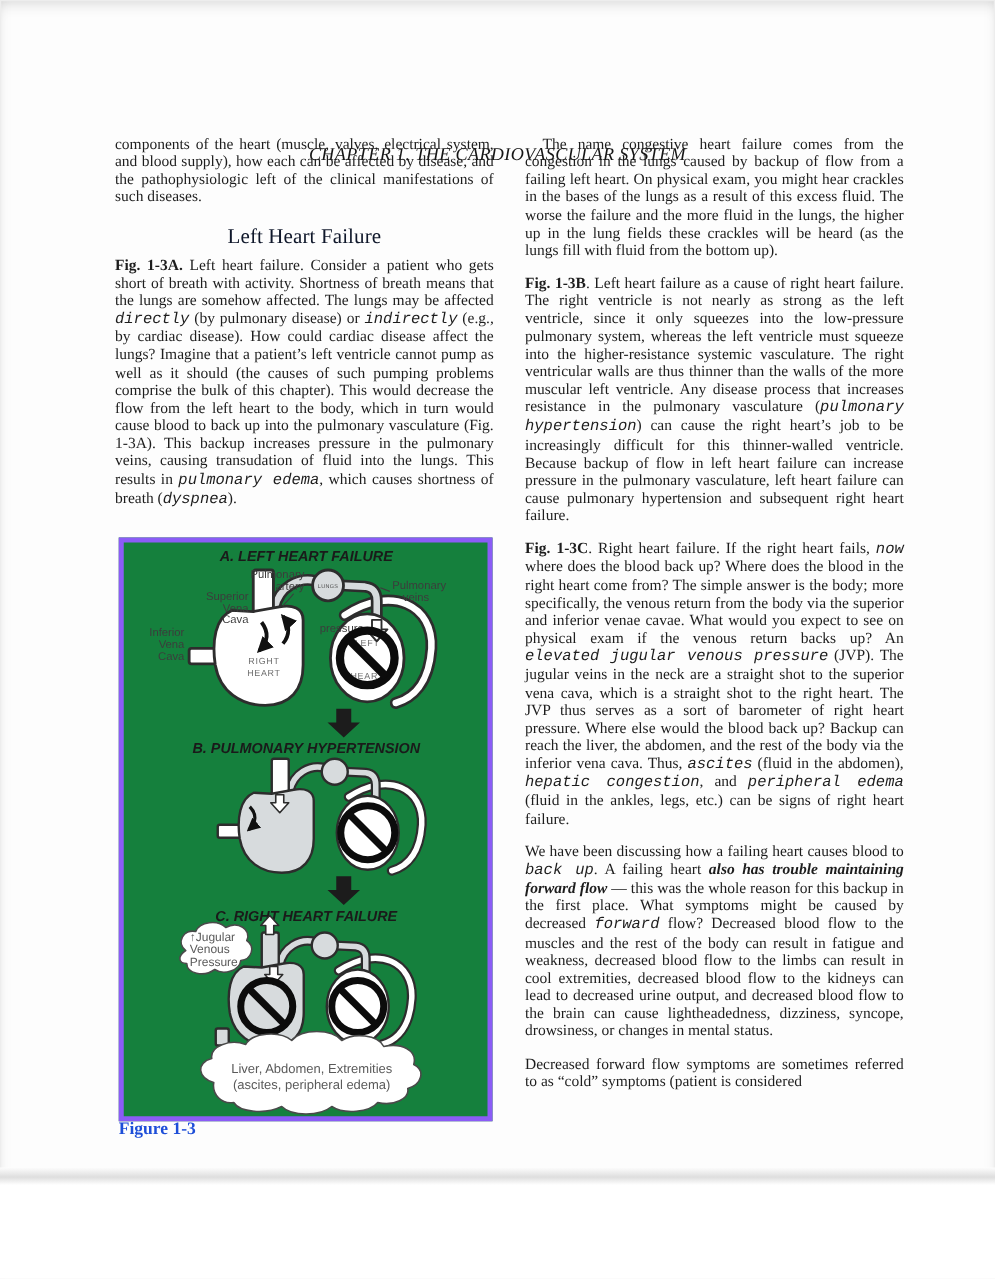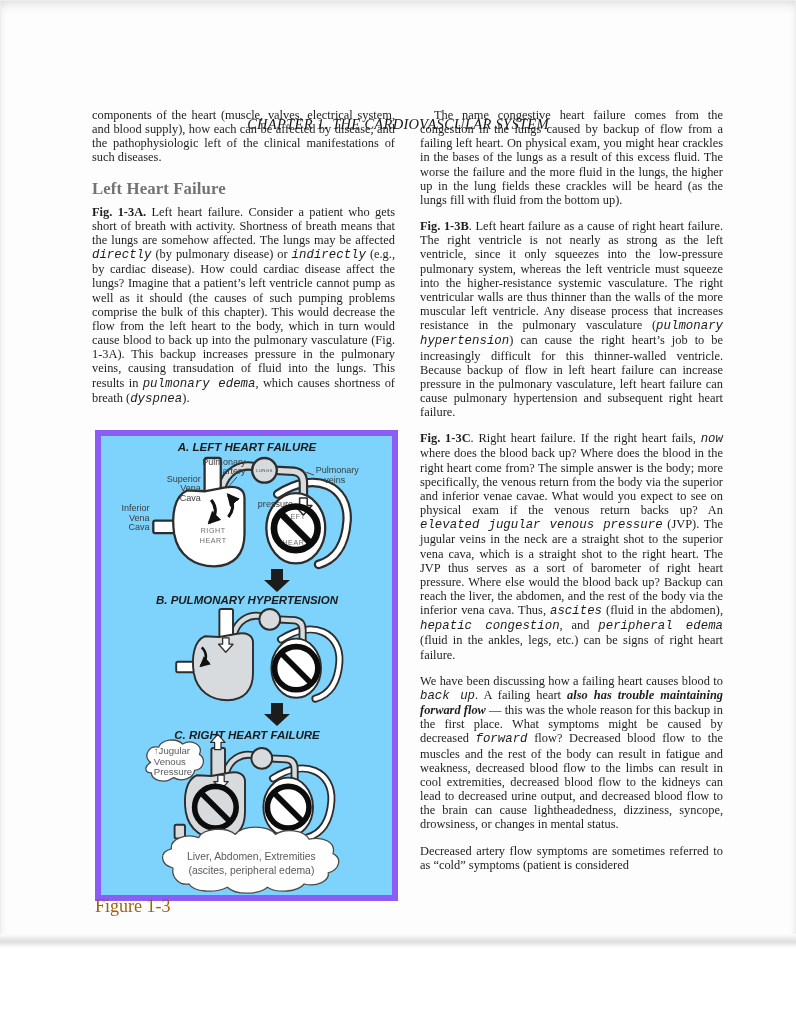--- a/index.html
+++ b/index.html
@@ -8,37 +8,37 @@
     font-family:"Liberation Serif",serif;color:#1d1d1d;
     box-shadow:inset 0 0 0 1px #ededed, inset 0 10px 14px -10px rgba(0,0,0,.22), inset 0 -6px 10px -8px rgba(0,0,0,.18), inset 8px 0 12px -10px rgba(0,0,0,.10), inset -8px 0 12px -10px rgba(0,0,0,.10);
   }
   .chapter-header{
     position:absolute;top:76px;left:0;width:796px;text-align:center;
     font-style:italic;font-size:14.5px;letter-spacing:.3px;color:#151515;margin-top:40px;
   }
   .col{position:absolute;width:303px;font-size:12.4px;line-height:14.15px;text-align:justify;}
   .col p{margin:0 0 12px 0;}
   .col h2{
-    margin:15px 0 7px 0;font-size:16.8px;line-height:18px;font-weight:bold;color:#737373;
-    text-align:left;letter-spacing:.1px;
+    margin:15px 0 7px 0;font-size:16.8px;line-height:18px;font-weight:normal;color:#0f172a;
+    text-align:center;letter-spacing:.1px;
   }
   .lcol{left:92px;top:108px;}
   .rcol{left:420px;top:108px;}
   .indent-first{text-indent:14px;}
   .rt-b{font-weight:bold;}
   .rt-i{font-style:italic;font-family:Liberation Mono, monospace;}
   .rt-bi{font-weight:bold;font-style:italic;}
 
   
   .figure-box{
     position:absolute;left:95px;top:430px;width:291px;height:459px;
-    border:6px solid #8b5cf6;background:#7dd3fc;z-index:5;
+    border:4px solid #8b5cf6;background:#15803d;z-index:5;
   }
   .figure-caption{
-    position:absolute;left:95px;top:896px;font-weight:normal;font-size:18px;color:#a16207;z-index:5;
+    position:absolute;left:95px;top:896px;font-weight:bold;font-size:14px;color:#1d4ed8;z-index:5;
   }
   .fig-title{font:italic bold 11.5px "Liberation Sans",sans-serif;fill:#1a1a1a;text-anchor:middle;}
   .lbl{font:9.5px "Liberation Sans",sans-serif;fill:#3c3c3c;}
   .lbl-sm{font:7.5px "Liberation Sans",sans-serif;fill:#6e6e6e;letter-spacing:.6px;text-anchor:middle;}
   .lbl-lungs{font:4.6px "Liberation Sans",sans-serif;fill:#4a4a4a;text-anchor:middle;letter-spacing:.3px;}
   .tube-o{fill:none;stroke:#2d2d2d;stroke-width:10;stroke-linecap:round;}
   .tube-i{fill:none;stroke:#ffffff;stroke-width:5.5;stroke-linecap:round;}
   .tube-i.g{stroke:#d7dbdd;}
   .organ{fill:#ffffff;stroke:#2d2d2d;stroke-width:2.4;}
   .organ.g{fill:#d7dbdd;}
@@ -66,21 +66,21 @@
   <p>components of the heart (muscle, valves, electrical system, and blood supply), how each can be affected by disease, and the pathophysiologic left of the clinical manifestations of such diseases.</p>
   <h2>Left Heart Failure</h2>
   <p><span class="rt-b">Fig. 1-3A.</span><span> Left heart failure. Consider a patient who gets short of breath with activity. Shortness of breath means that the lungs are somehow affected. The lungs may be affected </span><span class="rt-i">directly</span><span> (by pulmonary disease) or </span><span class="rt-i">indirectly</span><span> (e.g., by cardiac disease). How could cardiac disease affect the lungs? Imagine that a patient’s left ventricle cannot pump as well as it should (the causes of such pumping problems comprise the bulk of this chapter). This would decrease the flow from the left heart to the body, which in turn would cause blood to back up into the pulmonary vasculature (Fig. 1-3A). This backup increases pressure in the pulmonary veins, causing transudation of fluid into the lungs. This results in </span><span class="rt-i">pulmonary edema</span><span>, which causes shortness of breath (</span><span class="rt-i">dyspnea</span><span>).</span></p>
 </div>
 
 <div class="col rcol">
   <p class="indent-first">The name congestive heart failure comes from the congestion in the lungs caused by backup of flow from a failing left heart. On physical exam, you might hear crackles in the bases of the lungs as a result of this excess fluid. The worse the failure and the more fluid in the lungs, the higher up in the lung fields these crackles will be heard (as the lungs fill with fluid from the bottom up).</p>
   <p><span class="rt-b">Fig. 1-3B</span><span>. Left heart failure as a cause of right heart failure. The right ventricle is not nearly as strong as the left ventricle, since it only squeezes into the low-pressure pulmonary system, whereas the left ventricle must squeeze into the higher-resistance systemic vasculature. The right ventricular walls are thus thinner than the walls of the more muscular left ventricle. Any disease process that increases resistance in the pulmonary vasculature (</span><span class="rt-i">pulmonary hypertension</span><span>) can cause the right heart’s job to be increasingly difficult for this thinner-walled ventricle. Because backup of flow in left heart failure can increase pressure in the pulmonary vasculature, left heart failure can cause pulmonary hypertension and subsequent right heart failure.</span></p>
   <p><span class="rt-b">Fig. 1-3C</span><span>. Right heart failure. If the right heart fails, </span><span class="rt-i">now</span><span> where does the blood back up? Where does the blood in the right heart come from? The simple answer is the body; more specifically, the venous return from the body via the superior and inferior venae cavae. What would you expect to see on physical exam if the venous return backs up? An </span><span class="rt-i">elevated jugular venous pressure</span><span> (JVP). The jugular veins in the neck are a straight shot to the superior vena cava, which is a straight shot to the right heart. The JVP thus serves as a sort of barometer of right heart pressure. Where else would the blood back up? Backup can reach the liver, the abdomen, and the rest of the body via the inferior vena cava. Thus, </span><span class="rt-i">ascites</span><span> (fluid in the abdomen), </span><span class="rt-i">hepatic congestion</span><span>, and </span><span class="rt-i">peripheral edema</span><span> (fluid in the ankles, legs, etc.) can be signs of right heart failure.</span></p>
   <p><span>We have been discussing how a failing heart causes blood to </span><span class="rt-i">back up</span><span>. A failing heart </span><span class="rt-bi">also has trouble maintaining forward flow</span><span> — this was the whole reason for this backup in the first place. What symptoms might be caused by decreased </span><span class="rt-i">forward</span><span> flow? Decreased blood flow to the muscles and the rest of the body can result in fatigue and weakness, decreased blood flow to the limbs can result in cool extremities, decreased blood flow to the kidneys can lead to decreased urine output, and decreased blood flow to the brain can cause lightheadedness, dizziness, syncope, drowsiness, or changes in mental status.</span></p>
-  <p>Decreased artery flow symptoms are sometimes referred to as “cold” symptoms (patient is considered</p>
+  <p>Decreased forward flow symptoms are sometimes referred to as “cold” symptoms (patient is considered</p>
 </div>
 
 <div class="figure-box">
   <svg viewBox="0 0 291 459" width="291" height="459">
     <defs>
       <marker id="mArrow" viewBox="0 0 10 10" refX="8" refY="5" markerWidth="4.2" markerHeight="4.2" orient="auto-start-reverse">
         <path d="M0,0 L10,5 L0,10 Z" fill="#111"></path>
       </marker>
     </defs>
 

